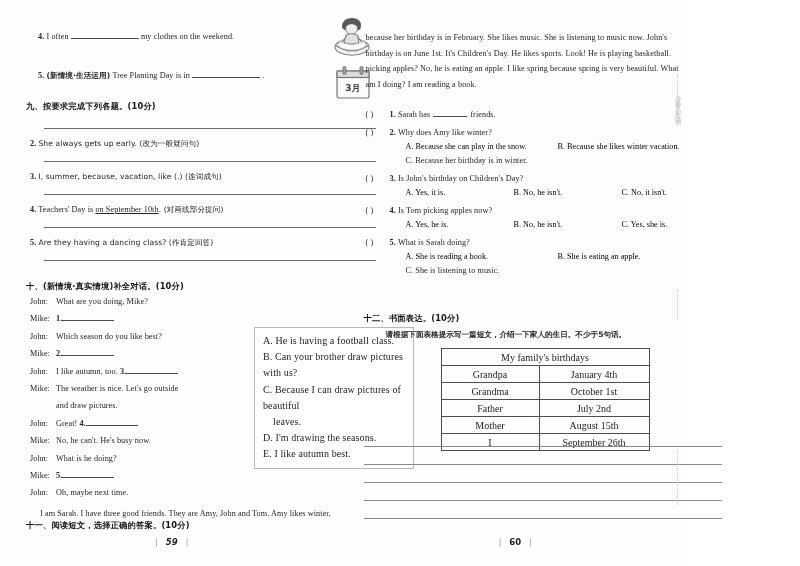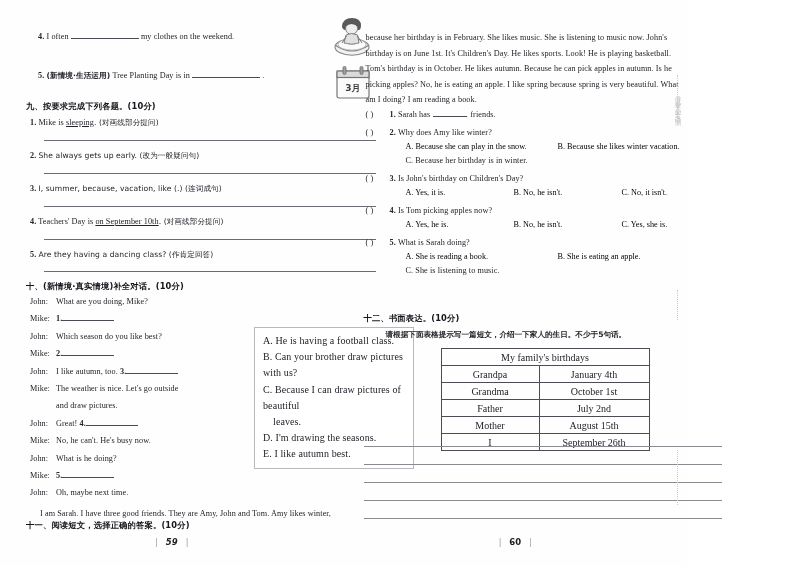--- a/index.html
+++ b/index.html
@@ -180,24 +180,20 @@
           <rect x="10" y="2.5" width="3" height="8" rx="1.4" fill="#9a9aa0" stroke="#5a5a60" stroke-width=".8"></rect>
           <rect x="27" y="2.5" width="3" height="8" rx="1.4" fill="#9a9aa0" stroke="#5a5a60" stroke-width=".8"></rect>
           <text x="20" y="27" font-family="DejaVu Sans, sans-serif" font-size="9" font-weight="bold" fill="#303036" text-anchor="middle">3月</text>
         </svg>
       </div>
 
       <div class="sec-head" style="position:absolute;left:0px;top:101px;">九、按要求完成下列各题。(10分)</div>
 
       <div style="position:absolute;left:4px;top:117px;width:348px;">
 
-        <div class="line">
-          <span class="qnum">1.</span>
-          <span>Mike is </span><span class="ul">sleeping</span><span class="cn">. (对画线部分提问)</span>
-        </div>
         <div class="ansrule" style="margin:11px 0 0 14px;width:332px;"></div>
 
         <div class="line" style="margin-top:9px;">
           <span class="qnum">2.</span>
           <span class="cn">She always gets up early. (改为一般疑问句)</span>
         </div>
         <div class="ansrule" style="margin:11px 0 0 14px;width:332px;"></div>
 
         <div class="line" style="margin-top:9px;">
           <span class="qnum">3.</span>
@@ -288,21 +284,20 @@
       <span class="tick">|</span><span>59</span><span class="tick">|</span>
     </div>
   </div>
 
   <div class="page page-right">
     <div class="inner-right">
 
       <div id="passage" style="position:absolute;left:0;top:30px;width:352px;">
           <div class="line" style="line-height: 15.5px;">because her birthday is in February. She likes music. She is listening to music now. John's</div>
           <div class="line" style="line-height: 15.5px;">birthday is on June 1st. It's Children's Day. He likes sports. Look!  He is playing basketball.</div>
-          <div class="line" style="line-height: 15.5px;">Tom's birthday is in October. He likes autumn. Because he can pick apples in autumn. Is he</div>
           <div class="line" style="line-height: 15.5px;">picking apples?  No, he is eating an apple. I like spring because spring is very beautiful. What</div>
           <div class="line" style="line-height: 15.5px;">am I doing?  I am reading a book.</div>
         </div>
 
       <div id="rquestions" style="position:absolute;left:0;top:108px;width:356px;">
           <div style="margin-top: 0px;">
             <div class="line" style="line-height: 14px;"><span class="paren" style="display: inline-block; width: 24px;">(     )</span><span class="qnum">1. </span><span>Sarah has</span><span class="blank b-sm" style="margin: 0px 3px;"></span><span>friends.</span></div>
           </div>
           <div style="margin-top: 4px;">
             <div class="line" style="line-height: 14px;"><span class="paren" style="display: inline-block; width: 24px;">(     )</span><span class="qnum">2. </span><span>Why does Amy like winter?</span></div>

